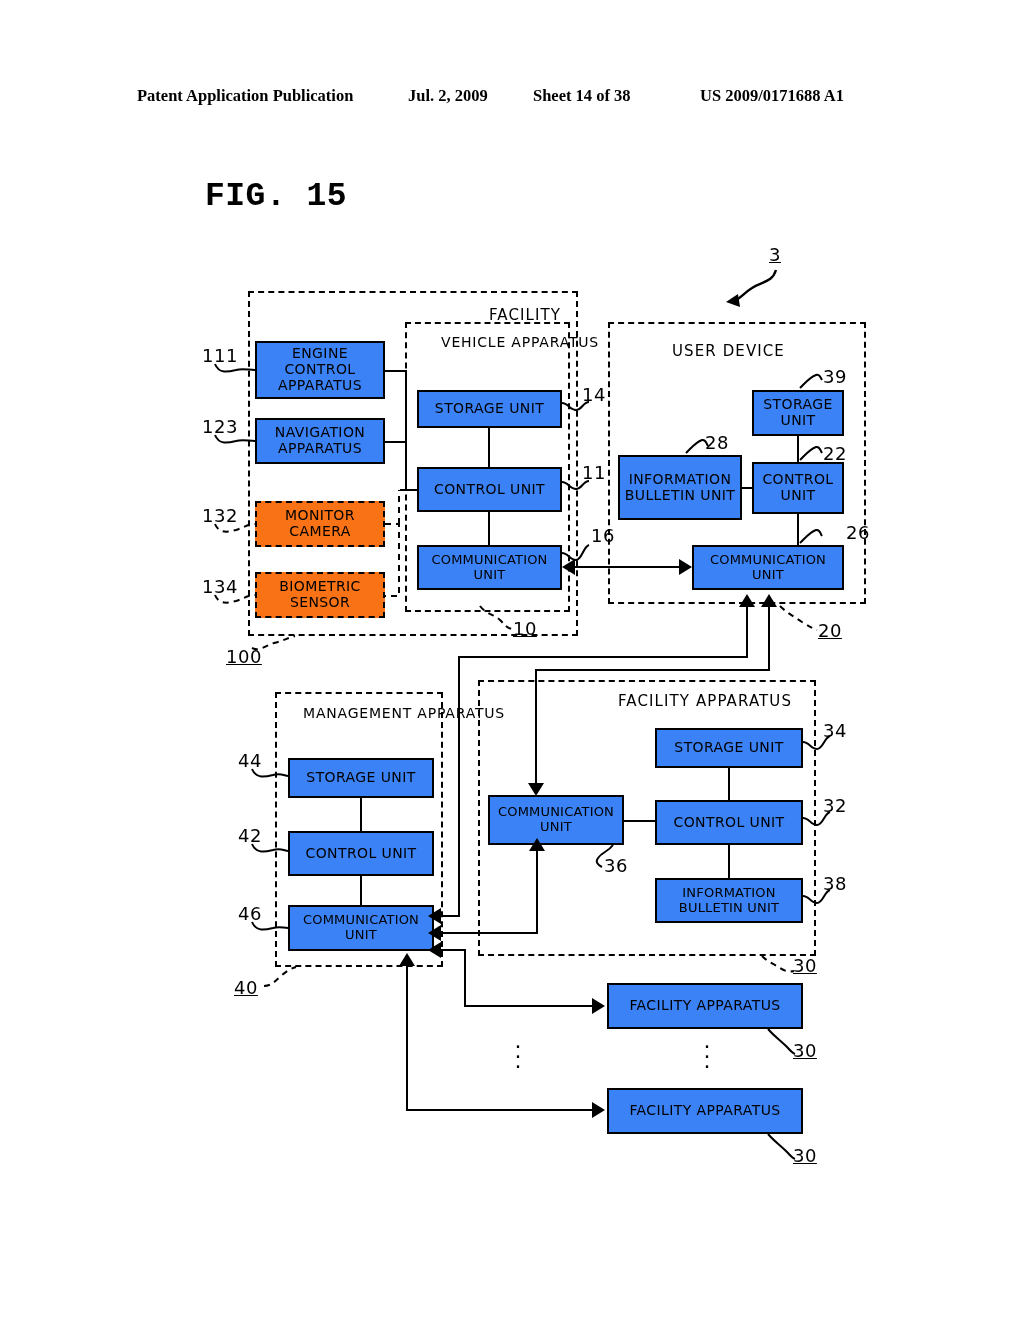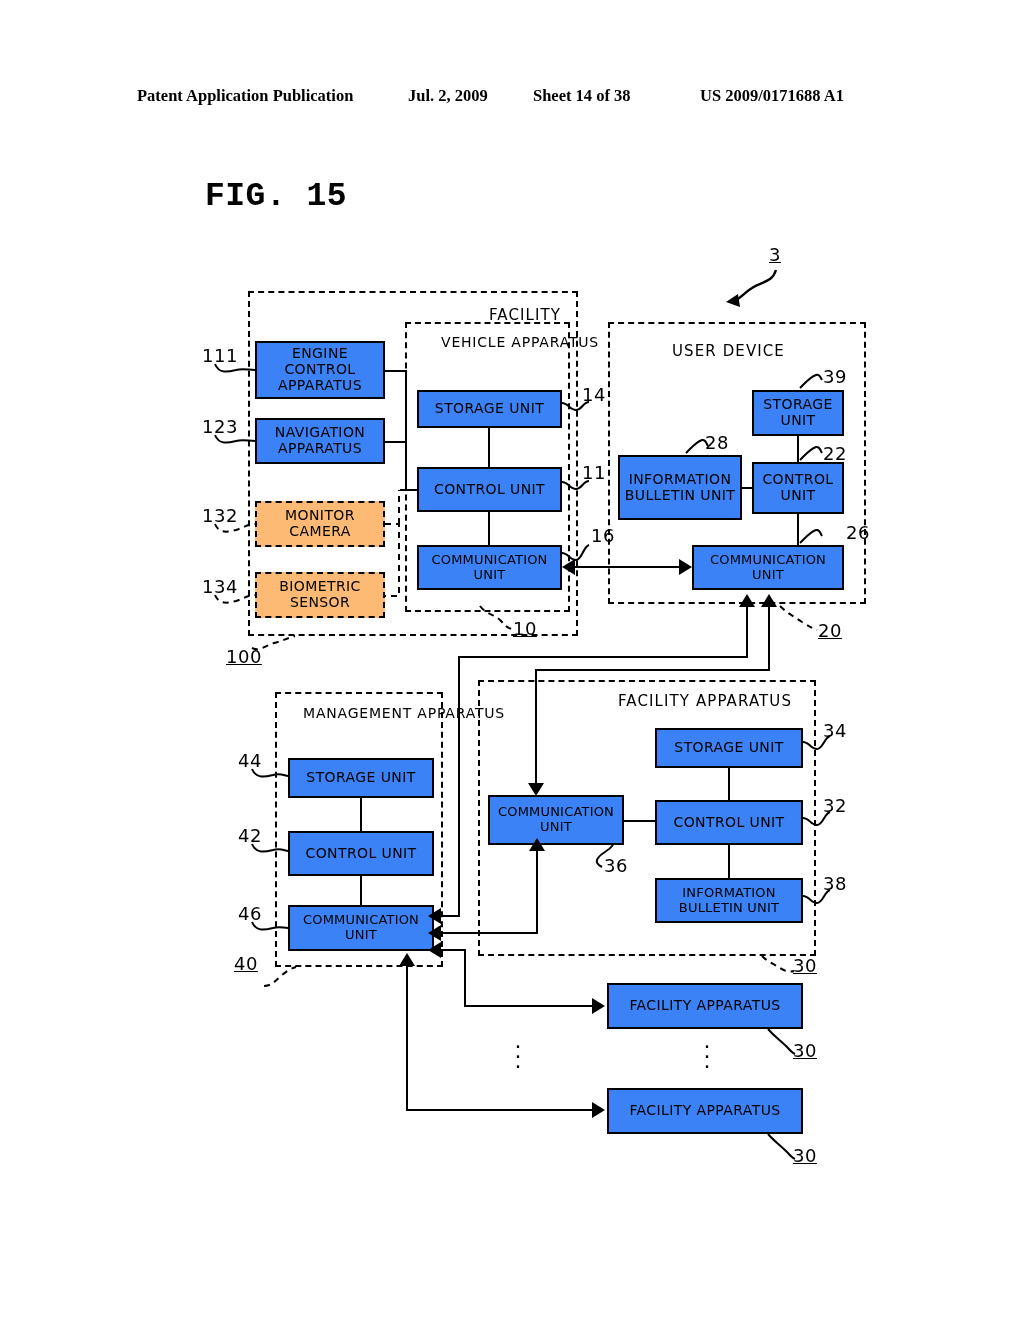--- a/index.html
+++ b/index.html
@@ -63,21 +63,21 @@
 
   .dashbox {
     position: absolute;
     border: 2px dashed #000;
     background: transparent;
     box-sizing: border-box;
     z-index: 2;
   }
   .dashbox.unit {
     z-index: 6;
-    background: #fdba74;
+    background: #f97316;
     display: flex;
     align-items: center;
     justify-content: center;
     text-align: center;
     font-family: "DejaVu Sans", sans-serif;
     font-size: 14px;
     line-height: 1.12;
     letter-spacing: 0.4px;
   }
 
@@ -242,21 +242,21 @@
 <div class="dbox" style="left:288px; top:831px; width:146px; height:45px;">
   <span>CONTROL UNIT</span>
 </div>
 <div class="dbox small" style="left:288px; top:905px; width:146px; height:46px;">
   <span>COMMUNICATION UNIT</span>
 </div>
 
 <div class="refnum" style="left:238px; top:750px;">44</div>
 <div class="refnum" style="left:238px; top:825px;">42</div>
 <div class="refnum" style="left:238px; top:903px;">46</div>
-<div class="refnum uline" style="left:234px; top:953px;">40</div>
+<div class="refnum uline" style="left:234px; top:977px;">40</div>
 
 <div class="thin thinv" style="left:360px; top:798px; height:33px;"></div>
 <div class="thin thinv" style="left:360px; top:876px; height:29px;"></div>
 
 <div class="dashbox" style="left:478px; top:680px; width:338px; height:276px;"></div>
 <div class="grp-label" style="left:618px; top:692px;">FACILITY APPARATUS</div>
 
 <div class="dbox" style="left:655px; top:728px; width:148px; height:40px;">
   <span>STORAGE UNIT</span>
 </div>

